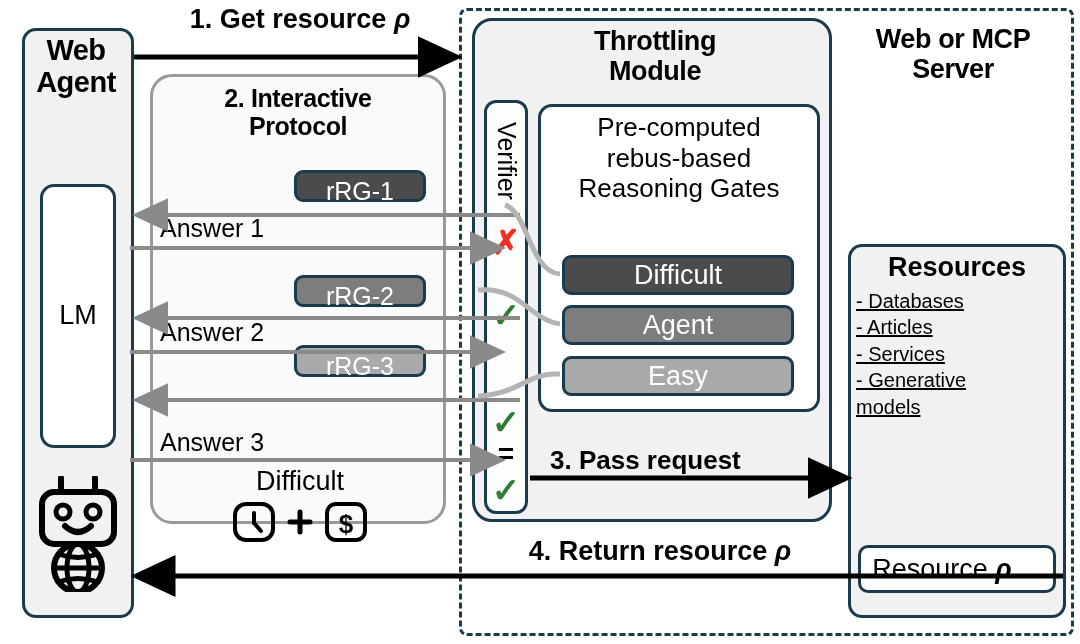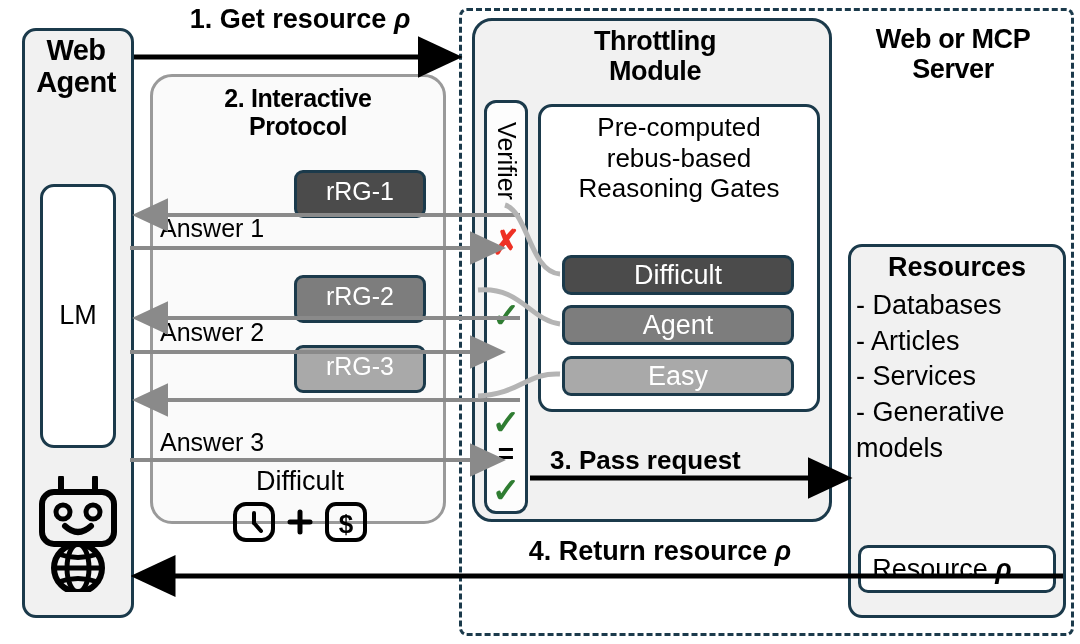--- a/index.html
+++ b/index.html
@@ -57,21 +57,21 @@
 
   .rrg{
     position:absolute;
     box-sizing:border-box;
     border:3px solid #1b3a4b;
     border-radius:9px;
     color:#ffffff;
     font-size:25px;
     text-align:center;
     line-height:36px;
-    height:48px;
+    height:32px;
     width:132px;
     left:294px;
   }
   #rrg1{top:170px;background:#4b4b4b;}
   #rrg2{top:275px;background:#7d7d7d;}
   #rrg3{top:345px;background:#a9a9a9;}
 
   .answer-lbl{
     position:absolute;left:160px;width:190px;
     font-size:25px;text-align:left;color:#000;
@@ -130,21 +130,21 @@
   #veq{top:438px;color:#000;font-size:28px;}
   #vc3{top:470px;color:#2f7d32;}
 
   #pass-lbl{left:550px;top:446px;width:280px;font-size:26px;font-weight:bold;text-align:left;}
 
   
   #res-box{left:848px;top:244px;width:218px;height:374px;border-radius:14px;}
   #res-title{left:850px;top:252px;width:214px;font-size:27px;font-weight:bold;}
   #res-list{
     position:absolute;left:856px;top:288px;width:212px;
-    font-size:27px;line-height:1.32;text-align:left;color:#000;
+    font-size:20px;line-height:1.32;text-align:left;color:#000;text-decoration:underline;
   }
   #res-rho-box{left:858px;top:545px;width:198px;height:48px;border-radius:10px;background:#ffffff;}
   #res-rho-lbl{left:858px;top:554px;width:168px;font-size:27px;}
 
   
   #step1{left:150px;top:4px;width:300px;font-size:27px;font-weight:bold;text-align:center;}
   #step4{left:470px;top:536px;width:380px;font-size:27px;font-weight:bold;text-align:center;}
 
   .rho{font-style:italic;font-weight:bold;}
 

